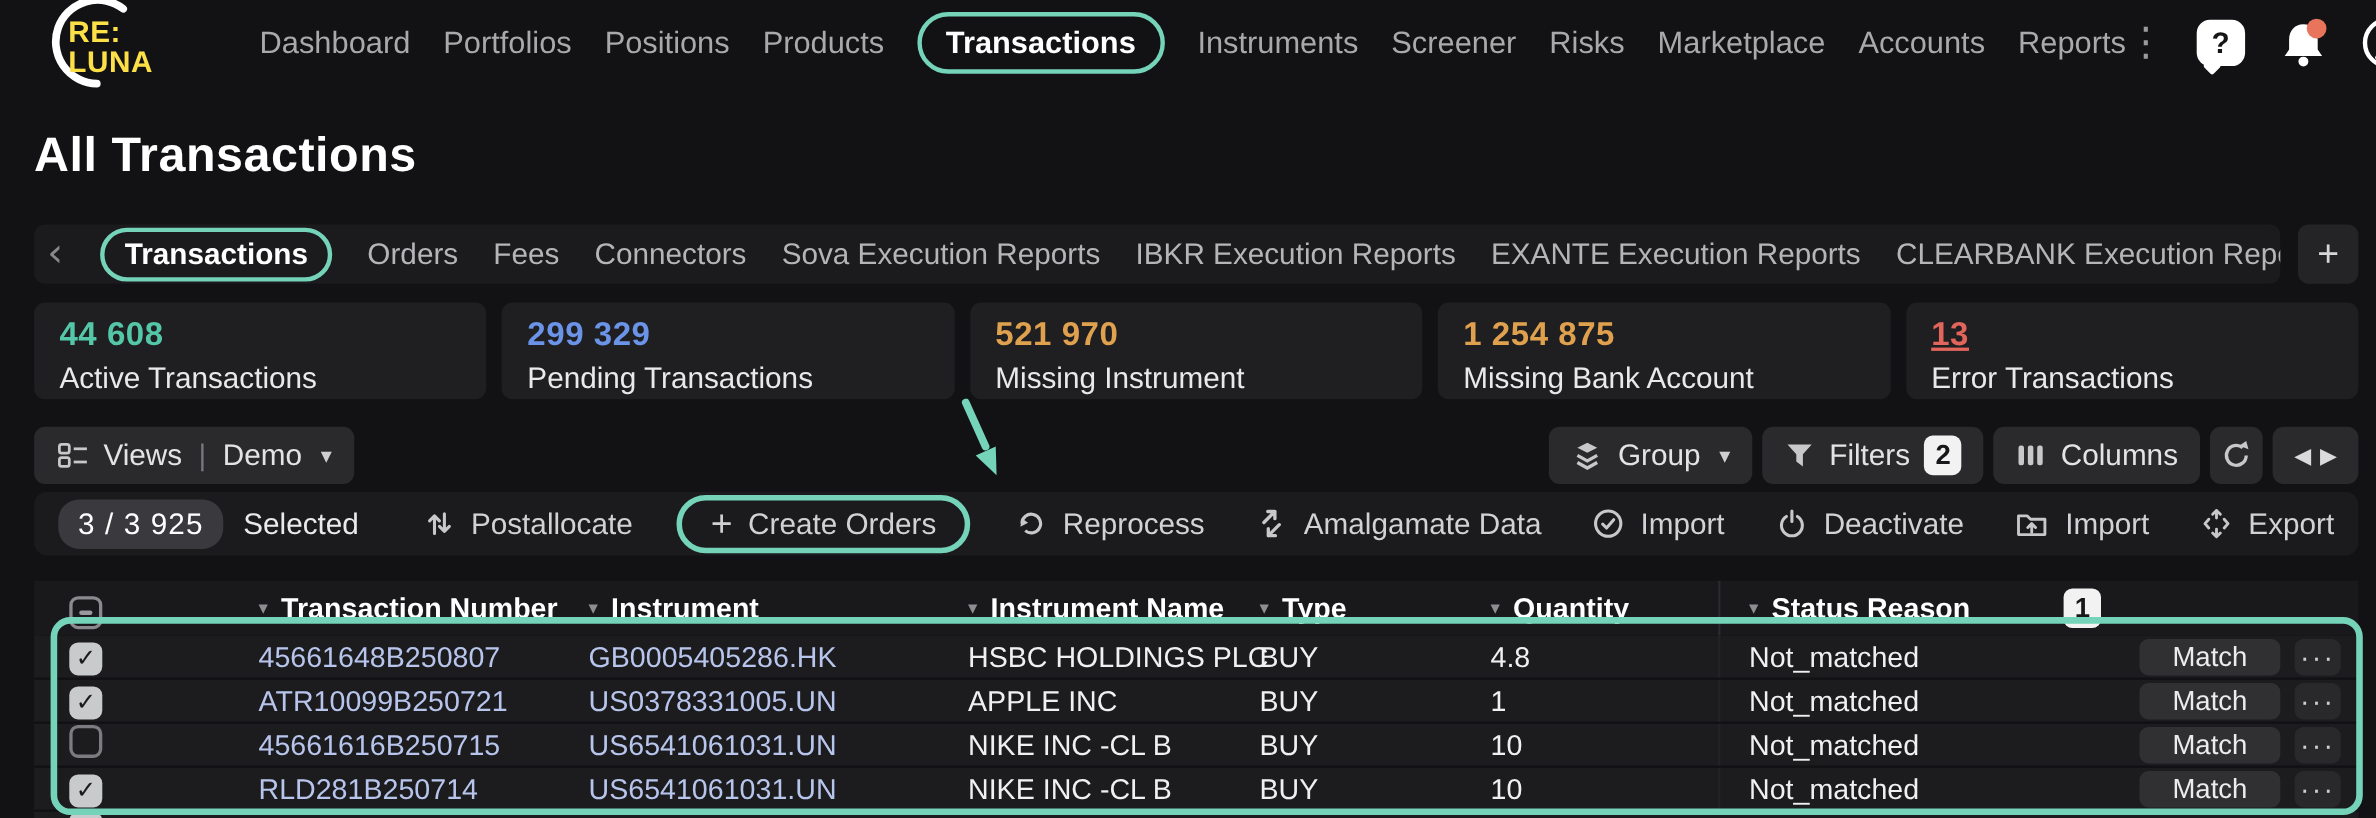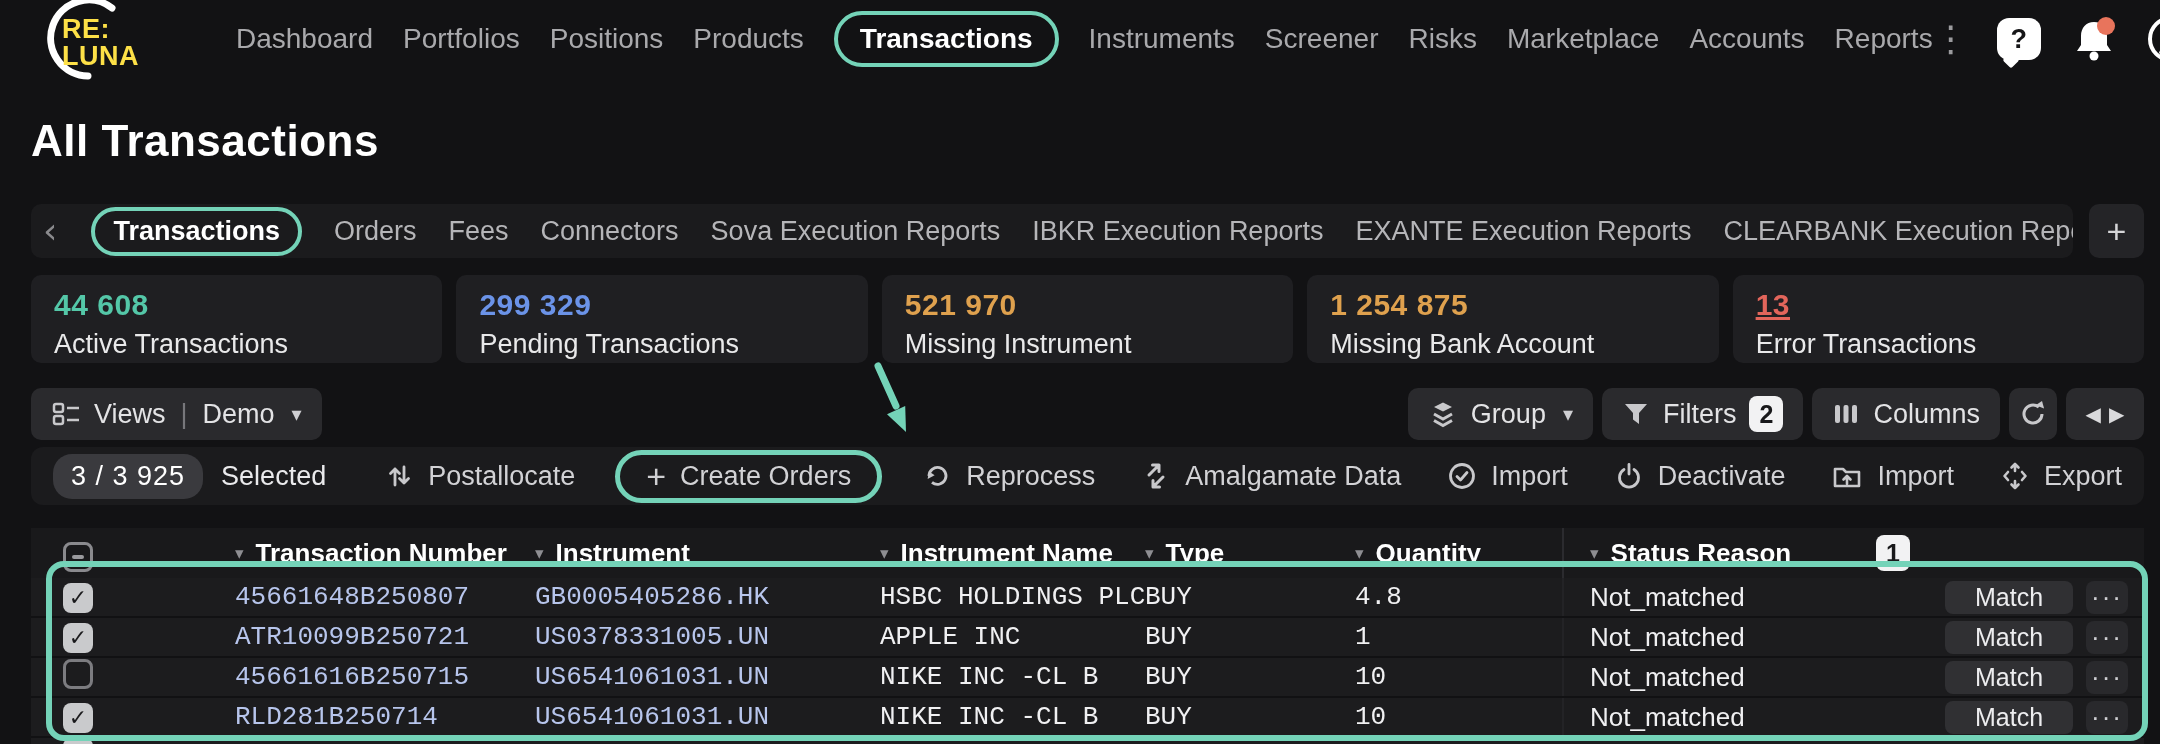--- a/index.html
+++ b/index.html
@@ -86,21 +86,21 @@
            font-size:26px; font-weight:bold; color:#ffffff; }
   .thcell { display:flex; align-items:center; gap:12px; padding-left:14px; white-space:nowrap; }
   .hcaret { font-family:"DejaVu Sans", sans-serif; font-size:17px; color:#8e8e92; font-weight:normal; }
   .th-status { position:relative; border-left:2px solid #2b2b2f; padding-left:26px; height:100%; }
   .hbadge { position:absolute; left:312px; top:7px; background:#f2f2f3; color:#18181a; border-radius:8px;
             width:34px; height:36px; display:flex; align-items:center; justify-content:center;
             font-size:25px; font-weight:bold; }
   .tbody { position:absolute; top:578px; left:31px; width:2113px; }
   .trow { height:40px; background:#1c1c1e; border-bottom:2px solid #111113; font-size:26px; color:#f0f0f2; }
   .trow.partial { height:6px; overflow:hidden; border-bottom:none; }
-  .cellpad { padding-left:14px; white-space:nowrap;font-family:Liberation Mono, monospace; }
+  .cellpad { padding-left:14px; white-space:nowrap; }
   .link { color:#b7c5ec; }
   .cb-cell { padding-left:32px; }
   .cb { width:30px; height:30px; border-radius:8px; display:inline-flex; align-items:center;
         justify-content:center; cursor:pointer; }
   .cb.checked { background:#c9cacc; }
   .cb.checked .tick { color:#1a1a1c; font-size:22px; font-weight:bold; font-family:"DejaVu Sans", sans-serif; line-height:22px; }
   .cb.unchecked { border:3px solid #7c7c80; background:transparent; }
   .cb.indet { border:3px solid #8a8a8e; background:transparent; }
   .cb.indet .dash { width:12px; height:4px; background:#9a9a9e; border-radius:2px; display:block; }
   .status-cell { display:flex; align-items:center; height:100%; border-left:2px solid #232326;

